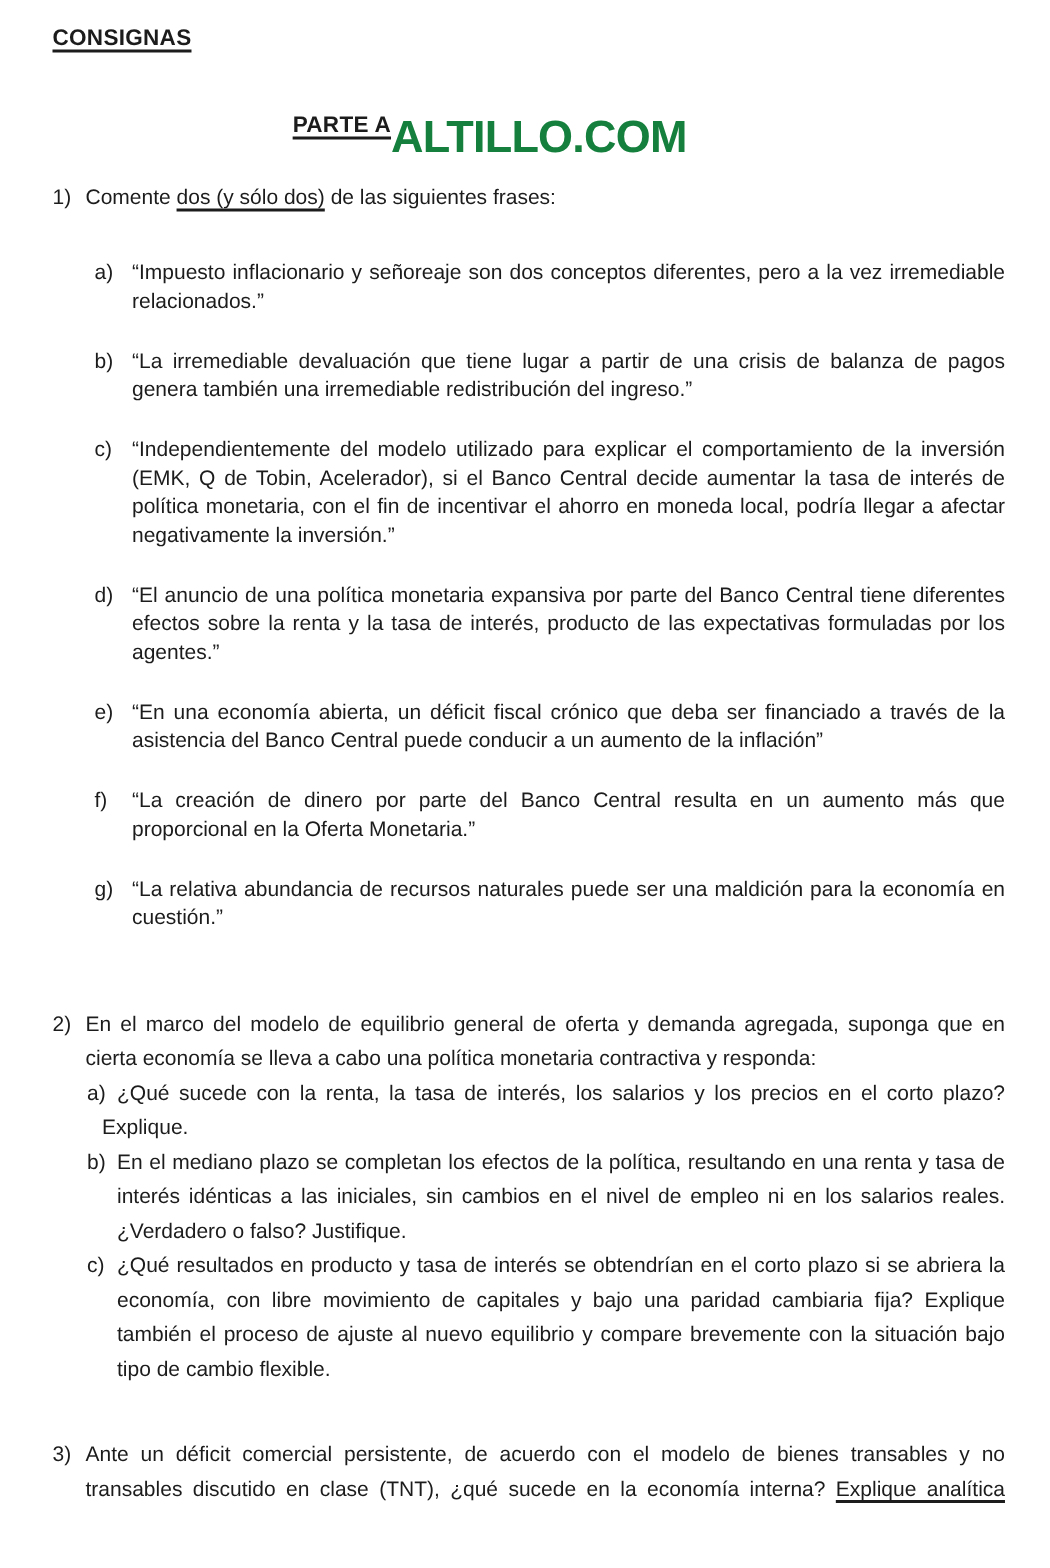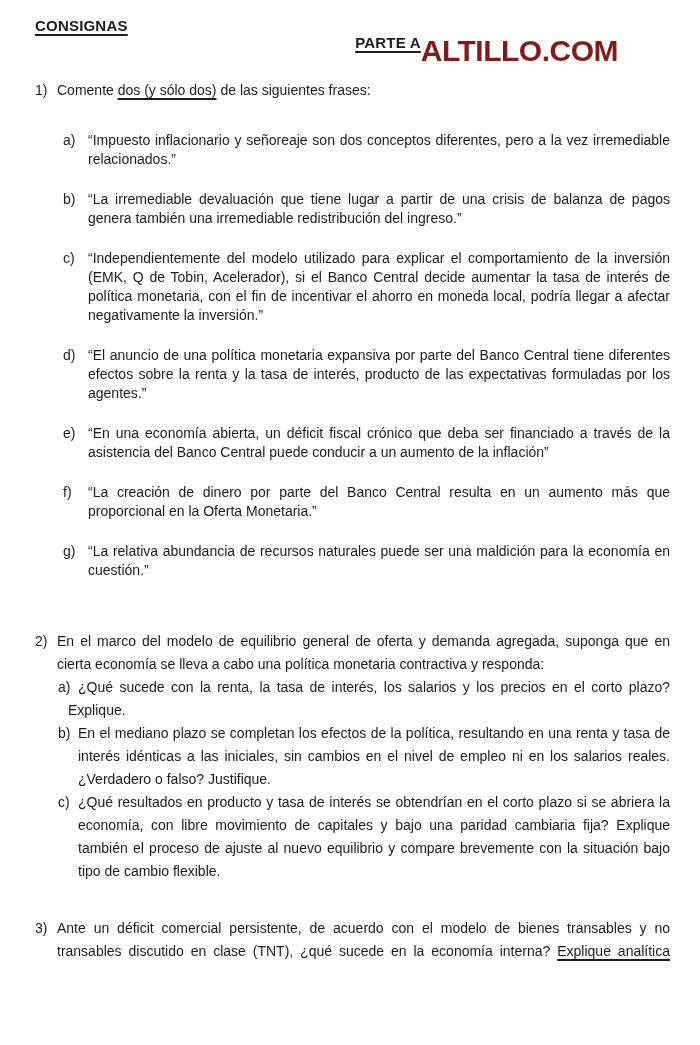--- a/index.html
+++ b/index.html
@@ -9,24 +9,24 @@
     font-family:"Liberation Sans","DejaVu Sans",sans-serif;
     font-size:14px; color:#1c1c1c;
   }
   .page { width:700px; height:1045px; padding:18px 30px 0 35px; position:relative; }
 
   .title {
     font-weight:bold; font-size:15px; line-height:1.1;
     text-decoration:underline; text-underline-offset:3px; text-decoration-thickness:1.5px;
     letter-spacing:0.2px;
   }
-  .parte-row { display:flex; justify-content:flex-end; align-items:flex-start; }
+  .parte-row { display:flex; justify-content:center; align-items:flex-start; margin-top:41px; }
   .watermark {
     font-weight:bold; font-size:30px; line-height:1; letter-spacing:-0.5px;
-    color:#7f1d1d; margin-right:52px; margin-top:1px;
+    color:#15803d; margin-right:52px; margin-top:1px;
   }
 
   .q  { display:flex; }
   .m  { flex:0 0 22px; }
   .t  { flex:1 1 auto; min-width:0; }
 
   .q1 { margin-top:15px; line-height:19px; }
   .q1-items { margin-top:31px; line-height:19px; }
   .sub1 { display:flex; padding-left:28px; margin-bottom:21px; }
   .sub1 > .m { flex:0 0 25px; }

